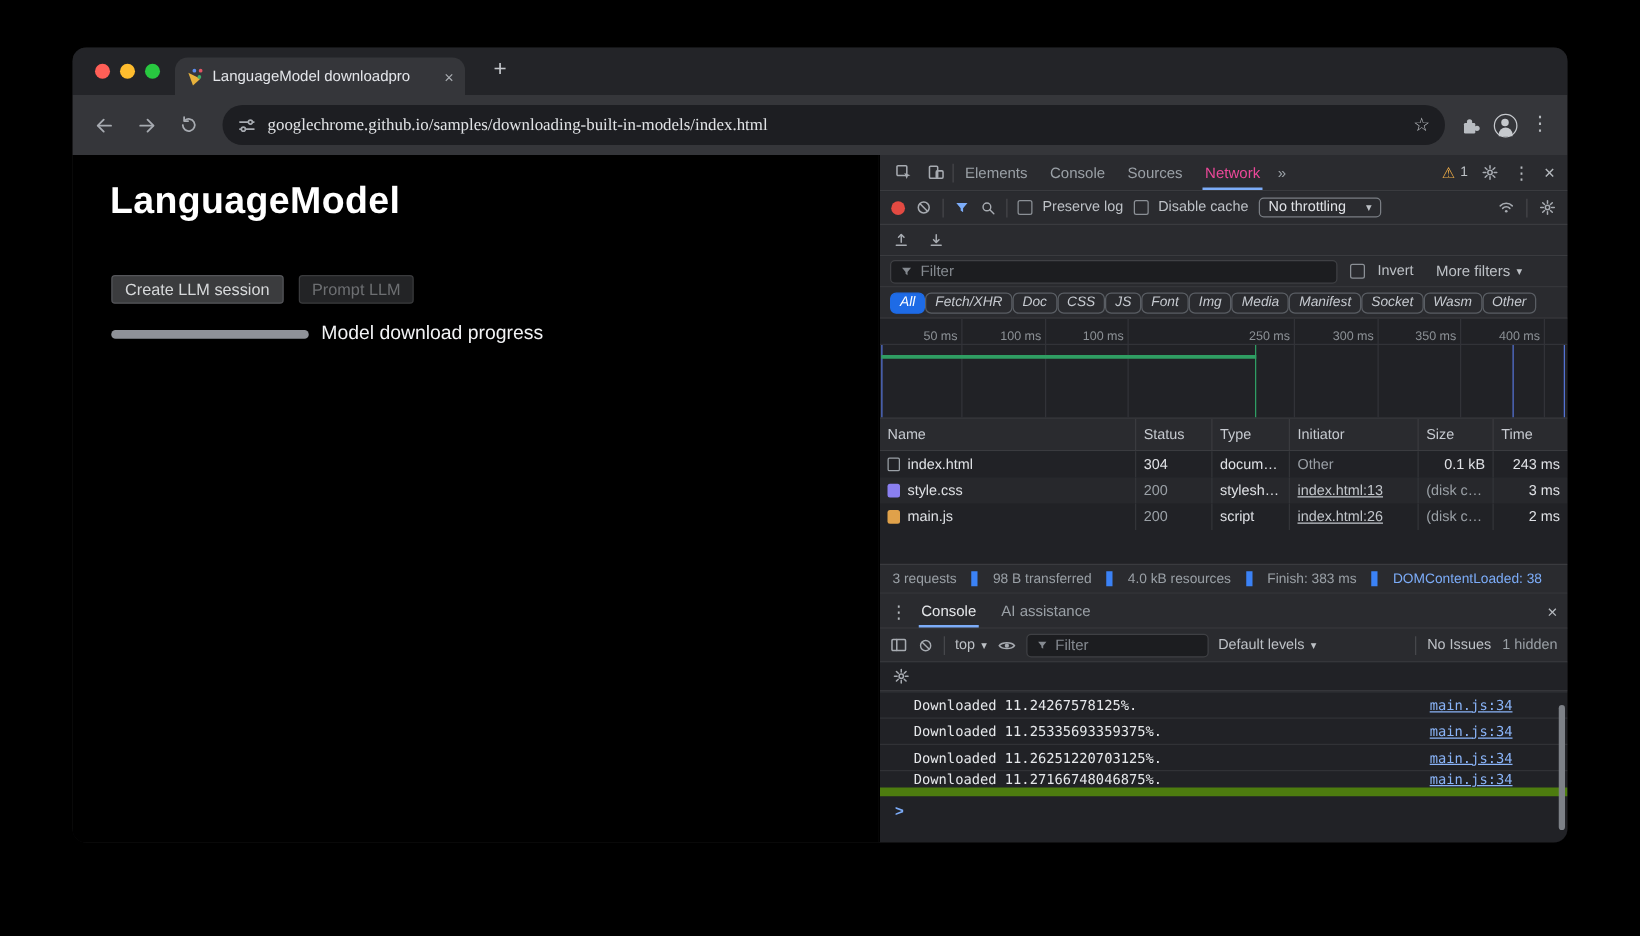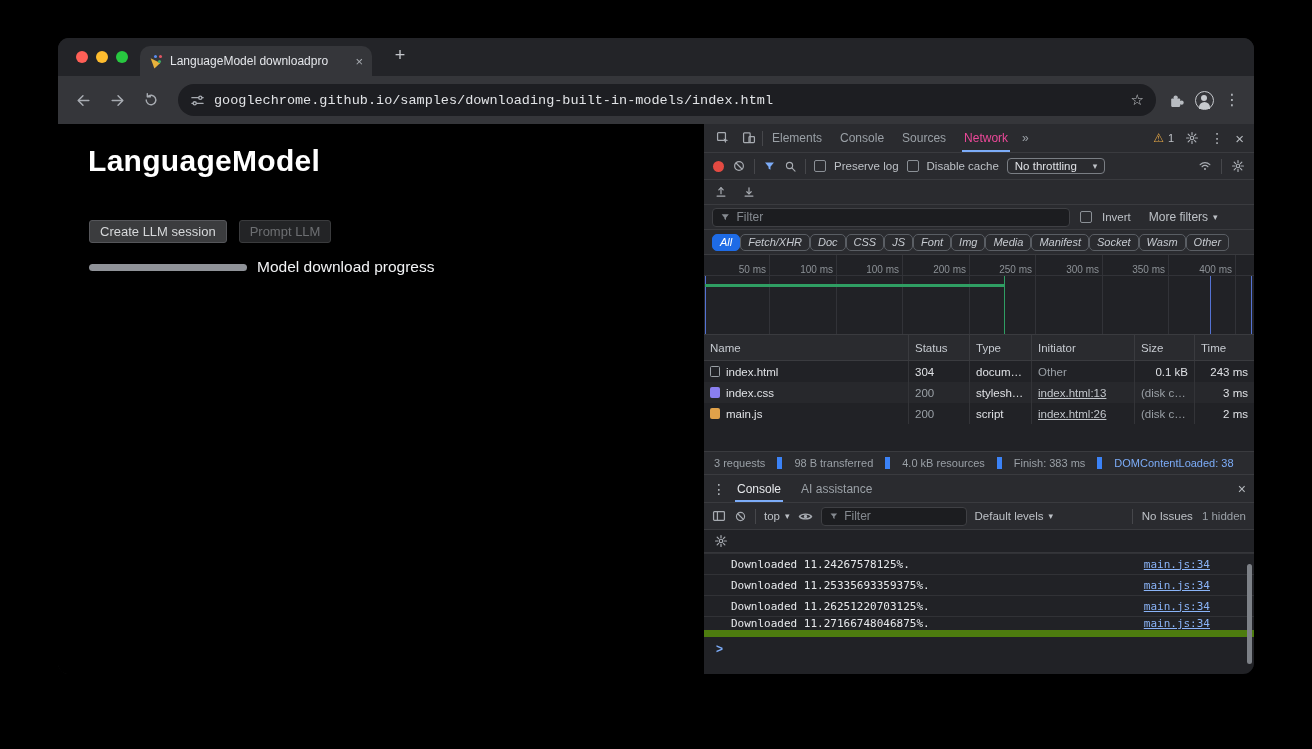--- a/index.html
+++ b/index.html
@@ -16,21 +16,21 @@
   .favicon::before { content:""; position:absolute; left:1px; bottom:1px; border-left:4px solid transparent; border-right:4px solid transparent; border-bottom:10px solid #e8b23c; transform:rotate(-42deg); }
   .favicon::after { content:""; position:absolute; right:1px; top:1px; width:3px; height:3px; border-radius:50%; background:#e25563; box-shadow:-5px 0 0 #5b8def, -1px 5px 0 #3fae68; }
   .tab-title { flex:1; font-size:12px; color:#e4e6ea; white-space:nowrap; overflow:hidden; }
   .tab-close { color:#a8acb1; font-size:13px; line-height:1; }
   .newtab { position:absolute; left:330px; top:7px; font-size:18px; color:#c4c7cc; width:24px; text-align:center; }
 
   
   .toolbar { height:48px; background:#35363a; display:flex; align-items:center; padding:0 10px; gap:4px; }
   .navbtn { width:30px; height:30px; display:flex; align-items:center; justify-content:center; flex:none; }
   .omnibox { flex:1; height:32px; background:#1d1e22; border-radius:16px; display:flex; align-items:center; padding:0 12px; gap:9px; margin:0 8px; }
-  .omni-url { flex:1; background:transparent; border:0; outline:0; color:#e1e3e6; font-size:13.5px; font-family:Liberation Mono, monospace; }
+  .omni-url { flex:1; background:transparent; border:0; outline:0; color:#e1e3e6; font-size:13.5px; font-family:Liberation Serif, serif; }
   .glyph { color:#c6c9cd; }
   .toolbar-right { display:flex; align-items:center; gap:10px; padding-right:4px; }
   .avatar { width:19px; height:19px; border:1.5px solid #c6c9cd; border-radius:50%; position:relative; }
   .avatar::before { content:""; position:absolute; left:5px; top:3px; width:6px; height:6px; border-radius:50%; background:#c6c9cd; }
   .avatar::after { content:""; position:absolute; left:2.5px; top:10px; width:11px; height:7px; border-radius:6px 6px 0 0; background:#c6c9cd; }
 
   
   .content { position:relative; height:550px; display:flex; background:#000; }
   .page { width:645px; position:relative; background:#000; }
   .page h1 { position:absolute; left:30px; top:20px; font-size:30px; font-weight:bold; color:#fff; letter-spacing:.3px; }
@@ -323,23 +323,20 @@
       <div class="timeline">
         <div class="tick" style="width:66px">
             <span>50 ms</span>
           </div>
         <div class="tick" style="width:133px">
             <span>100 ms</span>
           </div>
         <div class="tick" style="width:199px">
             <span>100 ms</span>
           </div>
-        <div class="tick" style="width:266px">
-            <span>200 ms</span>
-          </div>
         <div class="tick" style="width:332px">
             <span>250 ms</span>
           </div>
         <div class="tick" style="width:399px">
             <span>300 ms</span>
           </div>
         <div class="tick" style="width:465px">
             <span>350 ms</span>
           </div>
         <div class="tick" style="width:532px">
@@ -369,21 +366,21 @@
           </span>
         <span class="cell">304</span>
         <span class="cell">docum…</span>
         <span class="cell dim">Other</span>
         <span class="cell right">0.1 kB</span>
         <span class="cell right">243 ms</span>
       </div>
       <div class="grid6 net-row even">
         <span class="cell">
             <span class="fi fi-css"></span>
-            <span>index.css</span>
+            <span>style.css</span>
           </span>
         <span class="cell dim">200</span>
         <span class="cell">stylesh…</span>
         <span class="cell">
             <span class="init-link">index.html:13</span>
           </span>
         <span class="cell dim">(disk c…</span>
         <span class="cell right">3 ms</span>
       </div>
       <div class="grid6 net-row odd">

